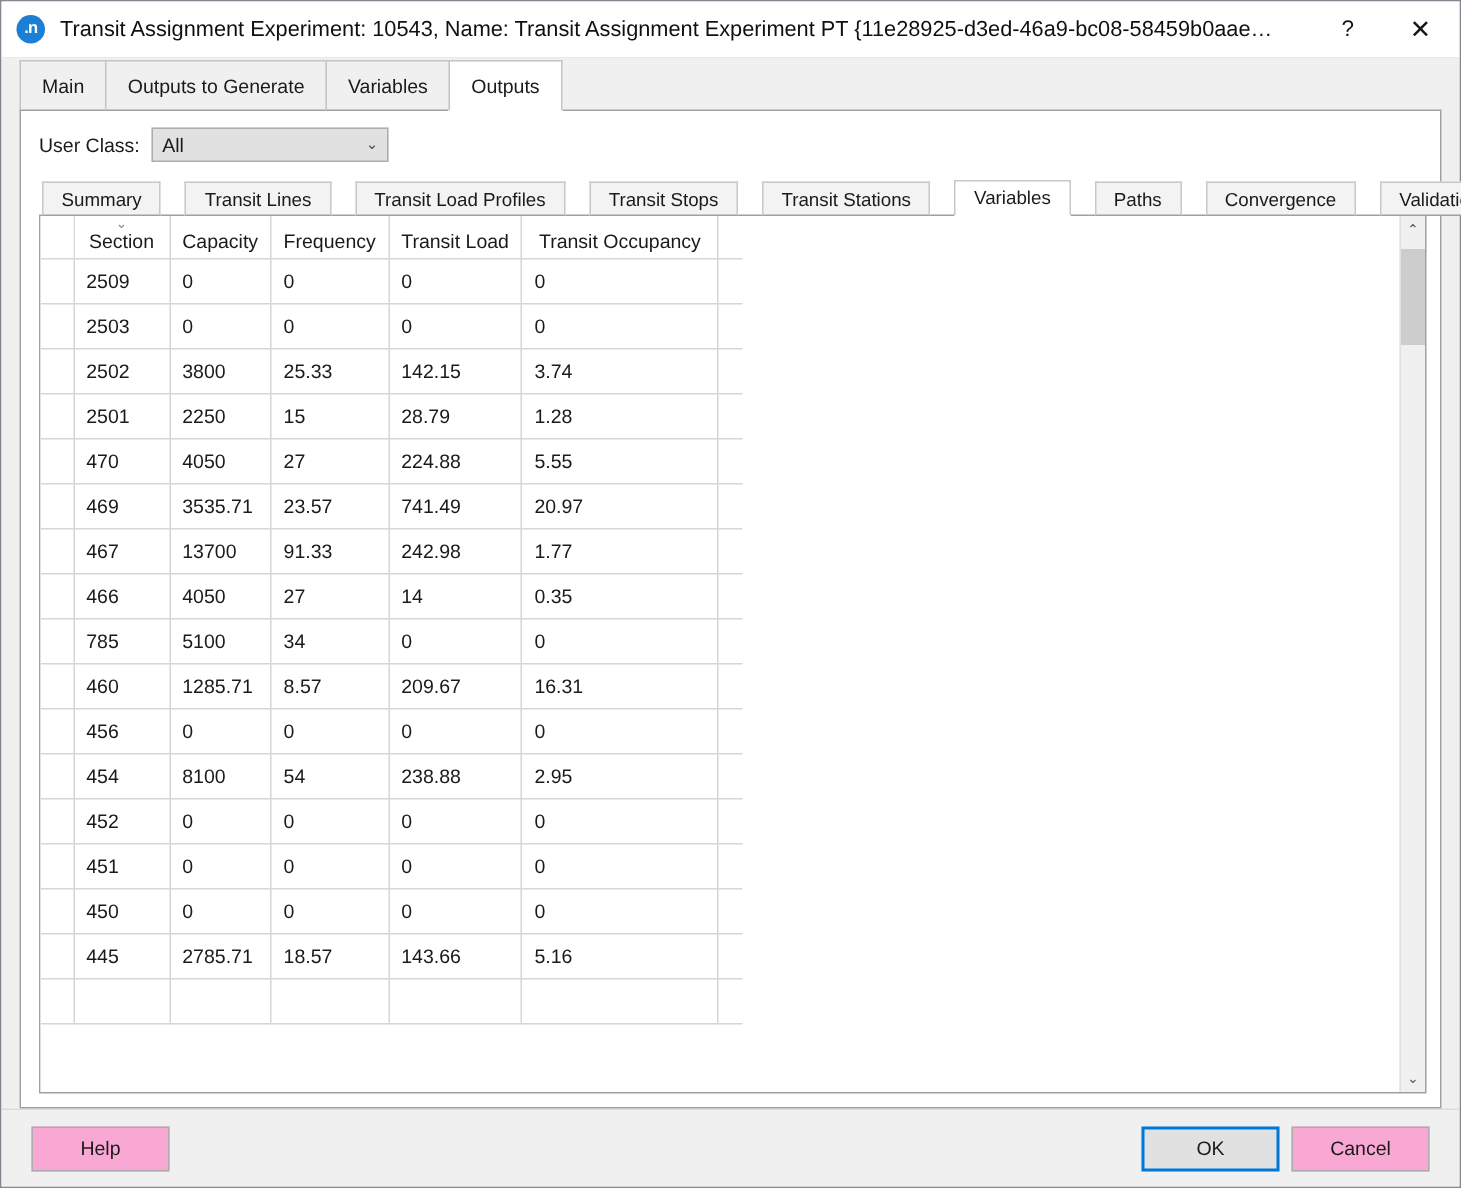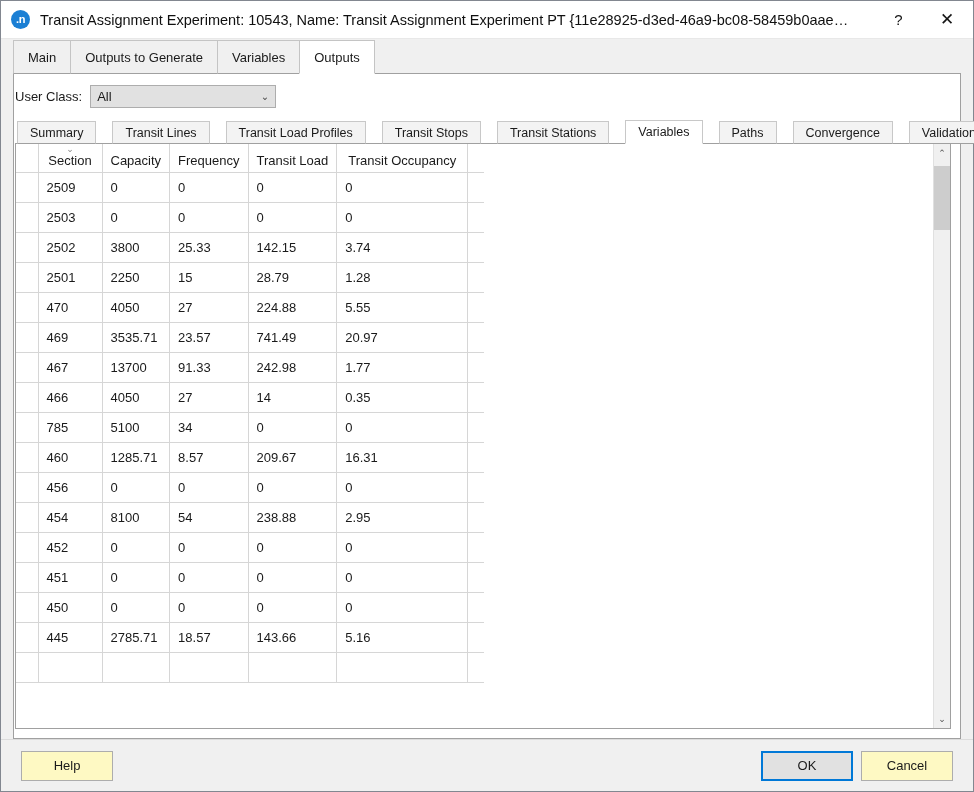--- a/index.html
+++ b/index.html
@@ -85,35 +85,35 @@
   .tab.active {
     background: #ffffff;
     border-bottom-color: #ffffff;
     height: 25px;
     z-index: 3;
   }
   .tabpanel {
     flex: 1 1 auto;
     background: #ffffff;
     border: 1px solid #a0a0a0;
-    padding: 10px 9px 9px 1px;
+    padding: 10px 9px 9px 12px;
     display: flex; flex-direction: column;
     min-height: 0;
     position: relative; z-index: 1;
   }
 
   
   .userclass-row {
     display: flex; align-items: center;
     height: 24px; min-height: 24px;
     margin-bottom: 12px;
   }
   .userclass-label { font-size: 13px; margin-right: 8px; color: #1a1a1a; }
   .combo {
-    width: 186px; height: 23px;
+    width: 158px; height: 23px;
     background: #e1e1e1;
     border: 1px solid #adadad;
     display: flex; align-items: center;
     padding: 0 6px;
     font-size: 13px; color: #1a1a1a;
     justify-content: space-between;
   }
   .combo .chev { color: #4a4a4a; font-size: 10px; }
 
   
@@ -238,21 +238,21 @@
   .footer {
     height: 52px; min-height: 52px;
     background: #f0f0f0;
     display: flex; align-items: center;
     padding: 0 20px;
     border-top: 1px solid #dcdcdc;
   }
   .btn {
     height: 30px;
     min-width: 92px;
-    background: #fef9c3;
+    background: #f9a8d4;
     border: 1px solid #adadad;
     font-size: 13px; color: #1a1a1a;
     display: flex; align-items: center; justify-content: center;
     font-family: "Liberation Sans", sans-serif;
   }
   .btn.default {
     border: 2px solid #0078d7;
     background: #e1e1e1;
   }
   .spring { flex: 1 1 auto; }

